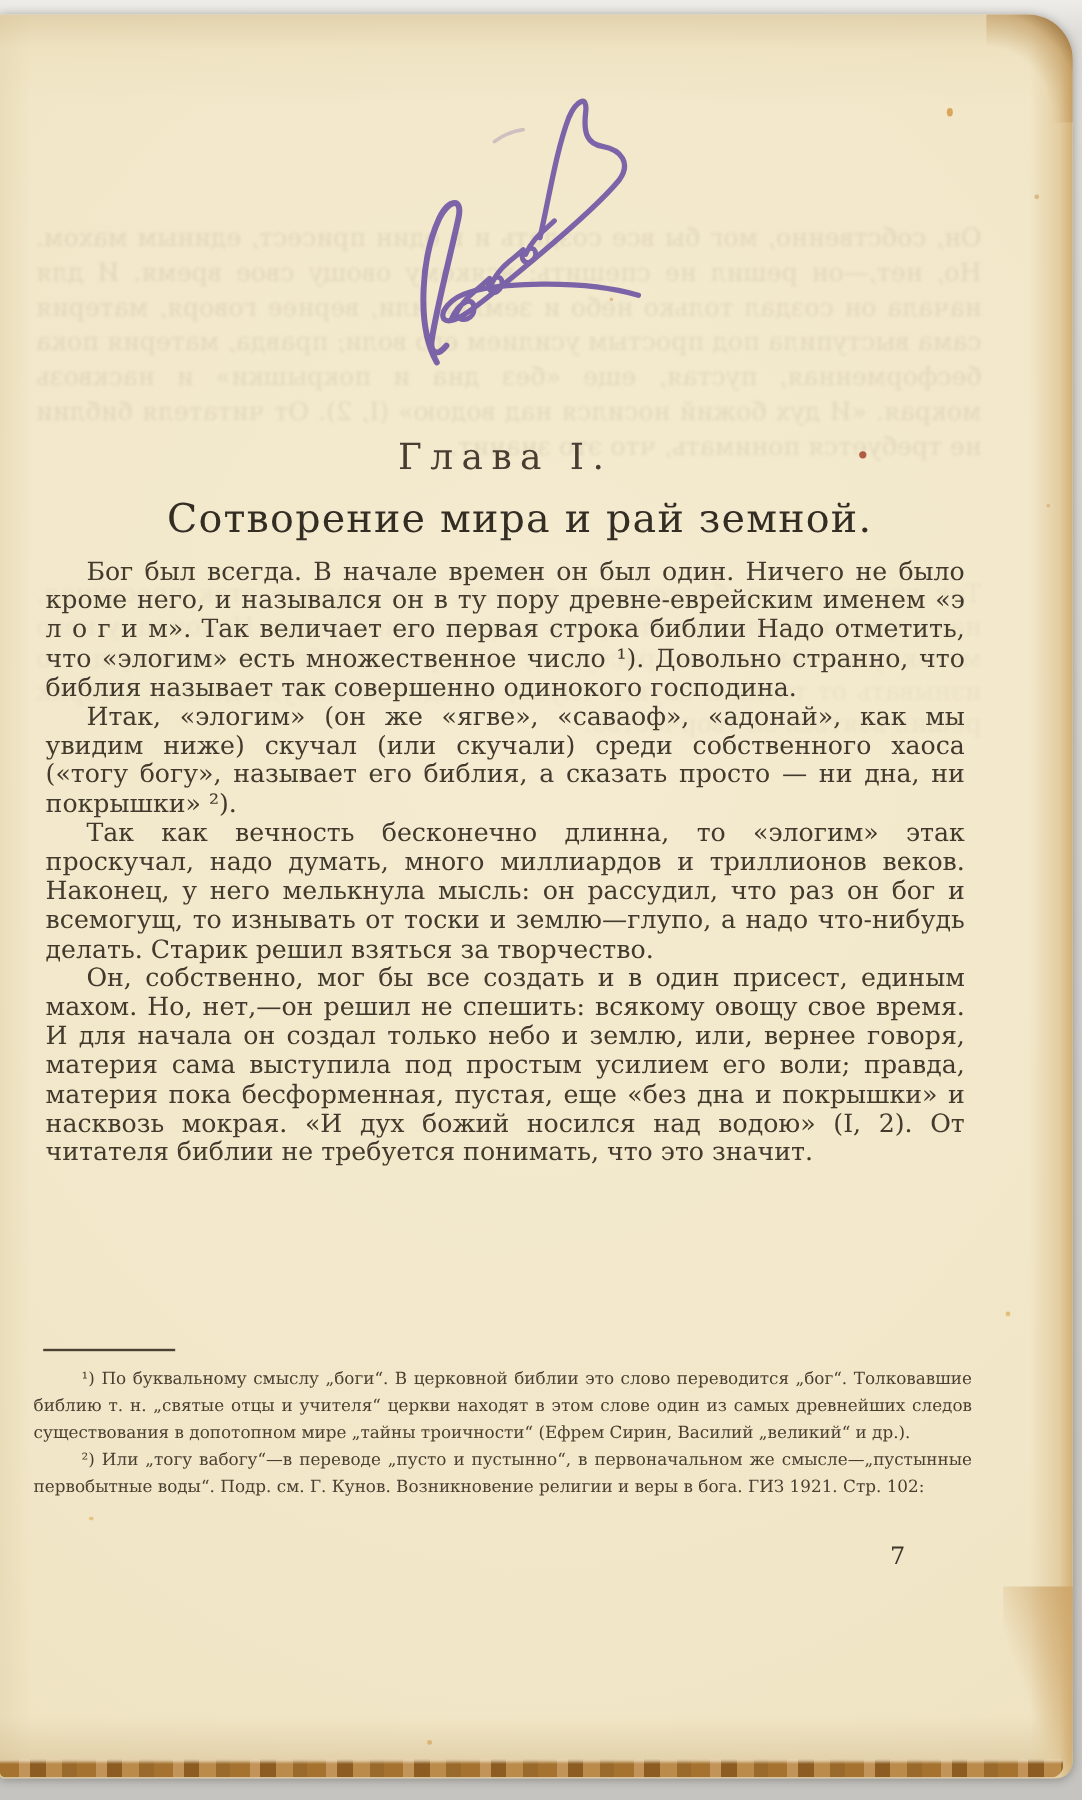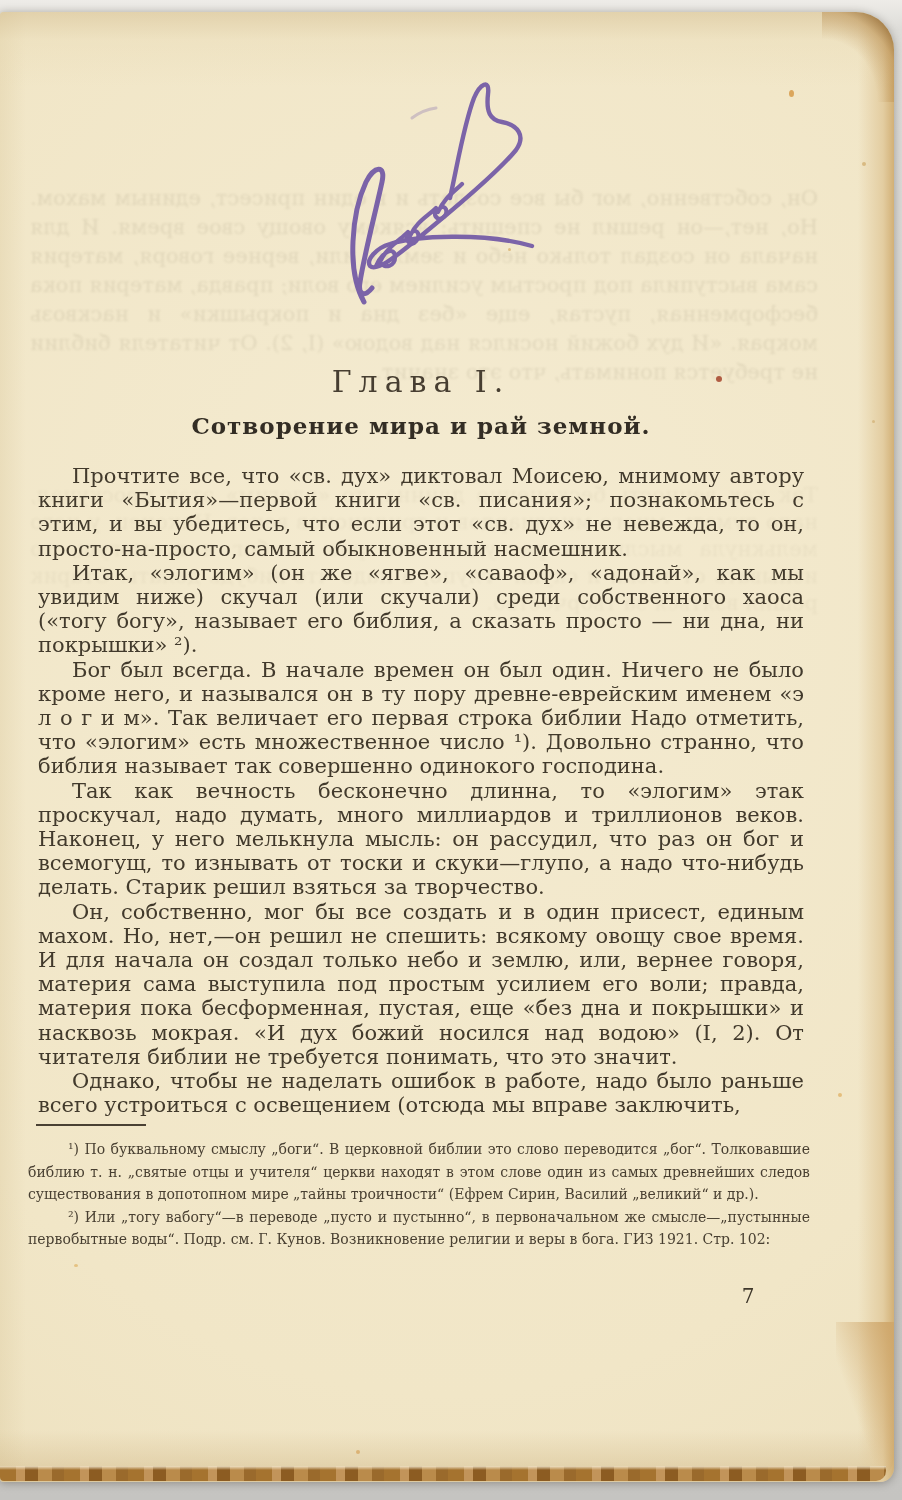--- a/index.html
+++ b/index.html
@@ -38,22 +38,22 @@
     filter:blur(1.3px);text-align:justify;overflow:hidden;pointer-events:none;
   }
   .ghost-top{left:30px;top:172px;width:788px;height:276px;opacity:.14;font-size:21px;line-height:29px;}
   .ghost-body{left:30px;top:470px;width:788px;height:630px;opacity:.065;font-size:21px;line-height:27px;}
   .signature{position:absolute;left:328px;top:56px;width:240px;height:256px;}
   .heading{
     position:absolute;left:38px;top:352px;width:766px;text-align:center;
     font-size:30px;letter-spacing:7px;color:#473e31;
   }
   .title{
-    position:absolute;left:38px;top:400px;width:766px;text-align:center;
-    font-size:23px;font-weight:bold;letter-spacing:1px;color:#332d24;
+    position:absolute;left:50px;top:400px;width:766px;text-align:center;
+    font-size:33px;font-weight:normal;letter-spacing:1px;color:#332d24;
   }
   .body-text{
     position:absolute;left:38px;top:452px;width:766px;
     font-size:21px;line-height:24.2px;color:#423a2c;text-align:justify;
   }
   .body-text p{margin:0;text-indent:34px;}
   .fn-sep{position:absolute;left:36px;top:1112px;width:110px;border-top:2px solid #4a4133;}
   .footnotes{
     position:absolute;left:28px;top:1126px;width:782px;
     font-size:14px;line-height:22.6px;color:#483f31;text-align:justify;
@@ -78,26 +78,24 @@
         <path stroke-width="4.2" d="M48,198 C54,184 66,178 67,188 C68,198 56,202 52,194 C58,180 72,172 80,164 C76,176 86,180 90,170 C92,162 84,160 82,168 C88,154 100,148 108,140 C104,152 114,154 118,146 C120,138 112,136 110,144 C116,130 126,124 134,116"></path>
         <path stroke-width="4.4" d="M122,130 C130,94 136,56 146,30 C152,16 162,10 160,26 C158,44 162,52 174,54 C190,57 198,68 188,82 C170,104 120,146 88,172 C66,190 48,204 42,198 C38,192 48,180 62,176 C86,168 156,164 204,178"></path>
         <path stroke-width="3" opacity="0.3" d="M84,50 C92,44 100,41 108,40"></path>
       </g>
     </svg>
 
     <div class="heading">Глава I.</div>
     <div class="title">Сотворение мира и рай земной.</div>
 
     <div class="body-text">
-      <p>Прочтите все, что «св. дух» диктовал Моисею, мнимому автору книги «Бытия»—первой книги «св. писания»; познакомьтесь с этим, и вы убедитесь, что если этот «св. дух» не невежда, то он, просто-на-просто, самый обыкновенный насмешник.</p>
+      <p>Бог был всегда. В начале времен он был один. Ничего не было кроме него, и назывался он в ту пору древне-еврейским именем «э л о г и м». Так величает его первая строка библии Надо отметить, что «элогим» есть множественное число ¹). Довольно странно, что библия называет так совершенно одинокого господина.</p>
       <p>Итак, «элогим» (он же «ягве», «саваоф», «адонай», как мы увидим ниже) скучал (или скучали) среди собственного хаоса («тогу богу», называет его библия, а сказать просто — ни дна, ни покрышки» ²).</p>
-      <p>Бог был всегда. В начале времен он был один. Ничего не было кроме него, и назывался он в ту пору древне-еврейским именем «э л о г и м». Так величает его первая строка библии Надо отметить, что «элогим» есть множественное число ¹). Довольно странно, что библия называет так совершенно одинокого господина.</p>
-      <p>Так как вечность бесконечно длинна, то «элогим» этак проскучал, надо думать, много миллиардов и триллионов веков. Наконец, у него мелькнула мысль: он рассудил, что раз он бог и всемогущ, то изнывать от тоски и скуки—глупо, а надо что-нибудь делать. Старик решил взяться за творчество.</p>
+      <p>Так как вечность бесконечно длинна, то «элогим» этак проскучал, надо думать, много миллиардов и триллионов веков. Наконец, у него мелькнула мысль: он рассудил, что раз он бог и всемогущ, то изнывать от тоски и землю—глупо, а надо что-нибудь делать. Старик решил взяться за творчество.</p>
       <p>Он, собственно, мог бы все создать и в один присест, единым махом. Но, нет,—он решил не спешить: всякому овощу свое время. И для начала он создал только небо и землю, или, вернее говоря, материя сама выступила под простым усилием его воли; правда, материя пока бесформенная, пустая, еще «без дна и покрышки» и насквозь мокрая. «И дух божий носился над водою» (I, 2). От читателя библии не требуется понимать, что это значит.</p>
-      <p>Однако, чтобы не наделать ошибок в работе, надо было раньше всего устроиться с освещением (отсюда мы вправе заключить,</p>
     </div>
 
     <div class="fn-sep"></div>
     <div class="footnotes">
       <div>¹) По буквальному смыслу „боги“. В церковной библии это слово переводится „бог“. Толковавшие библию т. н. „святые отцы и учителя“ церкви находят в этом слове один из самых древнейших следов существования в допотопном мире „тайны троичности“ (Ефрем Сирин, Василий „великий“ и др.).</div>
       <div>²) Или „тогу вабогу“—в переводе „пусто и пустынно“, в первоначальном же смысле—„пустынные первобытные воды“. Подр. см. Г. Кунов. Возникновение религии и веры в бога. ГИЗ 1921. Стр. 102:</div>
     </div>
 
     <div class="pageno">7</div>
 

